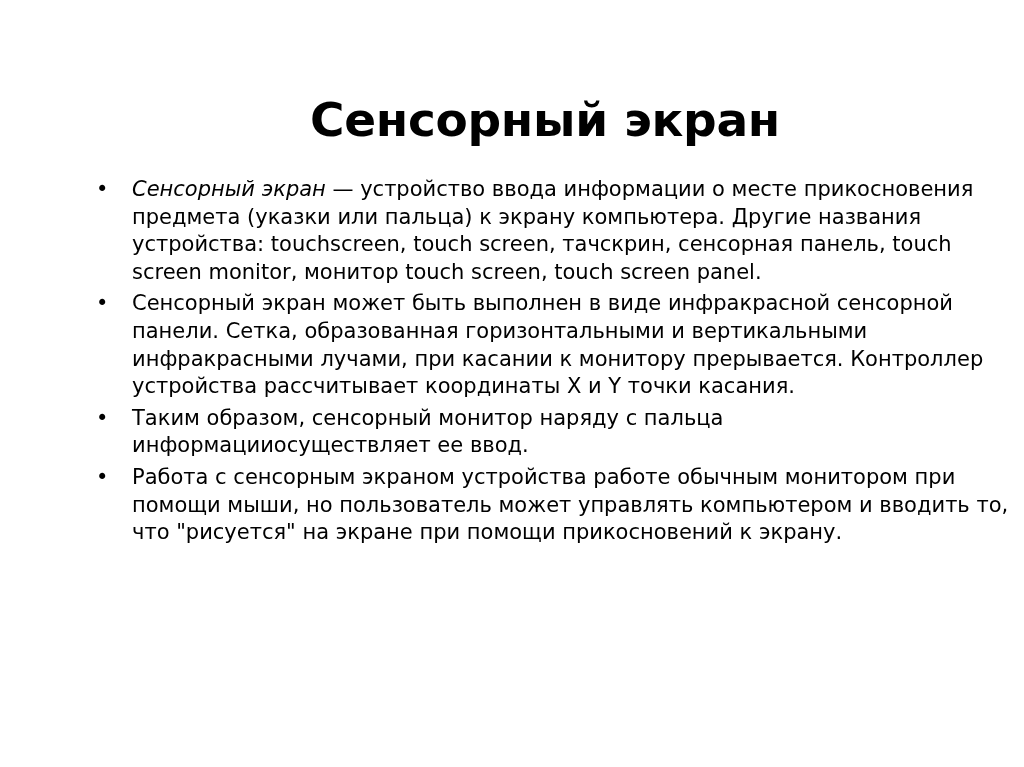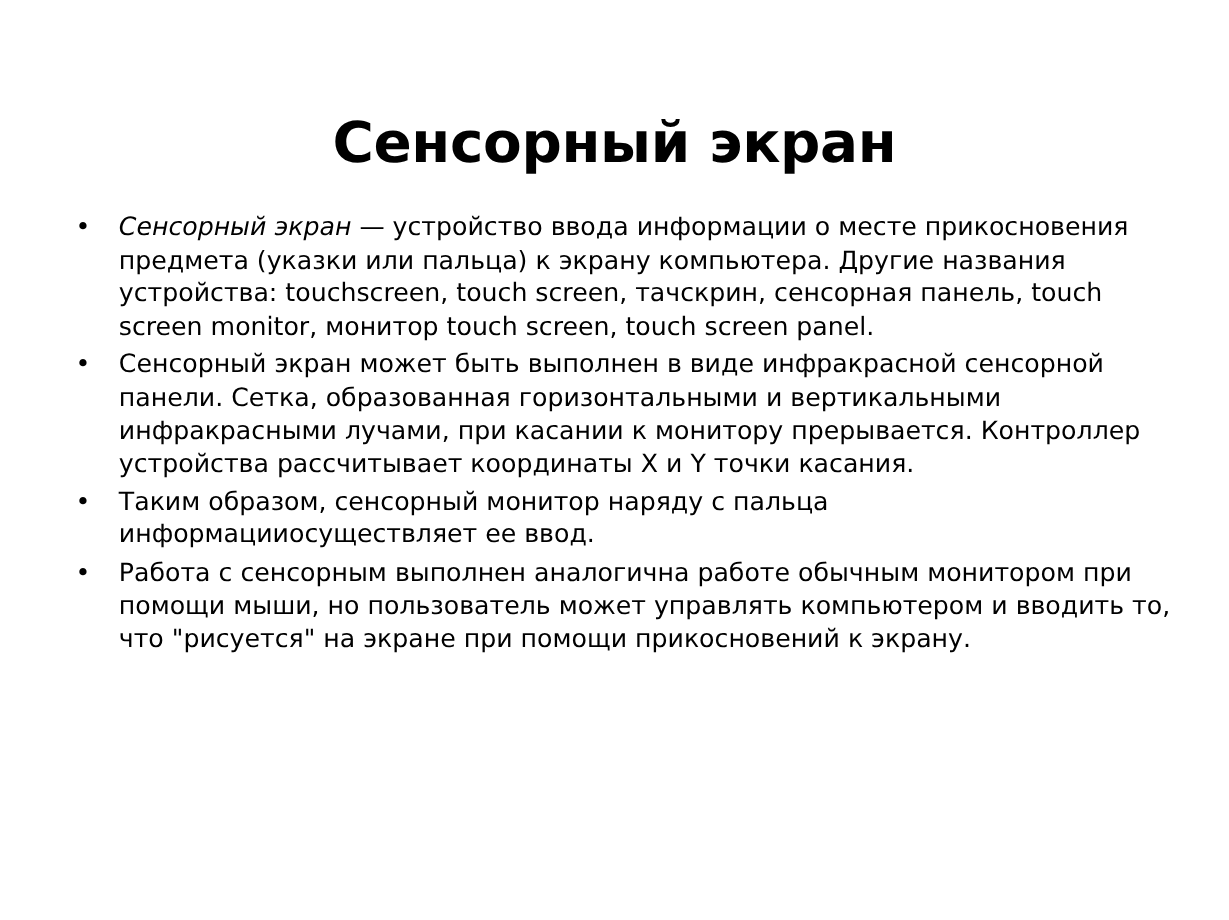--- a/index.html
+++ b/index.html
@@ -16,20 +16,21 @@
     overflow: hidden;
     position: relative;
   }
 
   .slide {
     position: relative;
     width: 856px;
     height: 767px;
     background: #ffffff;
     box-sizing: border-box;
+    margin-left: 33px;
   }
 
   .slide-title {
     position: absolute;
     left: 0;
     top: 60px;
     width: 1024px;
     text-align: center;
     font-size: 47px;
     font-weight: bold;
@@ -106,19 +107,19 @@
         <span class="bullet-text"><span>Сенсорный экран может быть выполнен в виде инфракрасной сенсорной панели. Сетка, образованная горизонтальными и вертикальными инфракрасными лучами, при касании к монитору прерывается. Контроллер устройства рассчитывает координаты X и Y точки касания.</span></span>
       </li>
 
       <li class="bullet-item">
         <span class="bullet-marker">•</span>
         <span class="bullet-text"><span>Таким образом, сенсорный монитор наряду с пальца информацииосуществляет ее ввод.</span></span>
       </li>
 
       <li class="bullet-item">
         <span class="bullet-marker">•</span>
-        <span class="bullet-text"><span>Работа с сенсорным выполнен аналогична работе обычным монитором при помощи мыши, но пользователь может управлять компьютером и вводить то, что "рисуется" на экране при помощи прикосновений к экрану.</span></span>
+        <span class="bullet-text"><span>Работа с сенсорным экраном устройства работе обычным монитором при помощи мыши, но пользователь может управлять компьютером и вводить то, что "рисуется" на экране при помощи прикосновений к экрану.</span></span>
       </li>
 
     </ul>
   </div>
 
 </div>
 
 </body></html>

